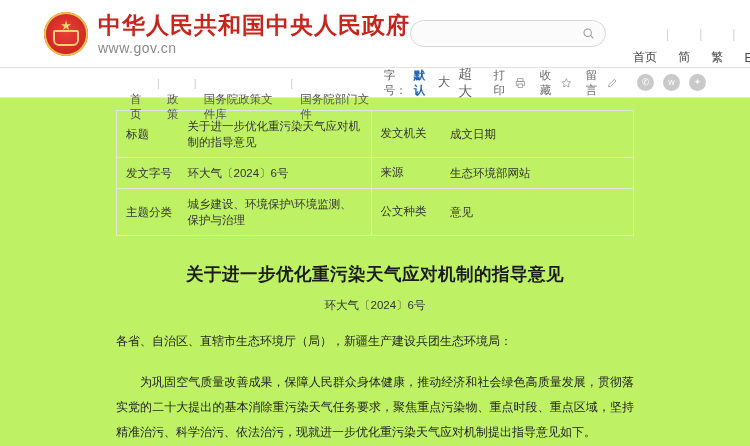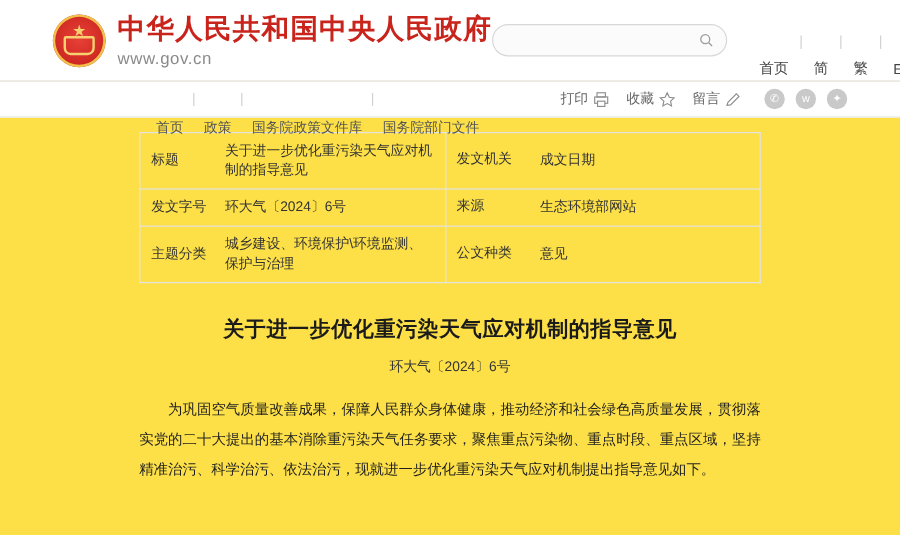--- a/index.html
+++ b/index.html
@@ -7,21 +7,21 @@
     margin: 0; padding: 0;
     width: 750px; height: 446px;
     background: #ffffff;
     font-family: "Liberation Sans", sans-serif;
     overflow: hidden;
   }
   .page {
     position: relative;
     width: 750px;
     height: 446px;
-    background: #fde047;
+    background: #bef264;
     overflow: hidden;
   }
 
   
   .header {
     position: relative;
     height: 68px;
     background: #ffffff;
     border-bottom: 1px solid #e2e2e2;
     display: flex;
@@ -241,20 +241,26 @@
   <div class="crumbbar">
     <a>首页</a>
     <span class="crumb-sep">|</span>
     <a>政策</a>
     <span class="crumb-sep">|</span>
     <a>国务院政策文件库</a>
     <span class="crumb-sep">|</span>
     <a class="crumb-strong">国务院部门文件</a>
 
     <div class="tools">
+      <div class="tool-group">
+        <span class="fs-label">字号：</span>
+        <span class="fs-opt active">默认</span>
+        <span class="fs-opt fs-big">大</span>
+        <span class="fs-opt fs-bigger">超大</span>
+      </div>
 
       <div class="tool-group">
         <span>打印</span>
         <svg class="icon-sq" viewBox="0 0 16 16">
           <rect x="4" y="1.5" width="8" height="4" fill="none" stroke="#8d8d8d" stroke-width="1.1"></rect>
           <rect x="1.8" y="5.5" width="12.4" height="6" fill="none" stroke="#8d8d8d" stroke-width="1.1"></rect>
           <rect x="4.5" y="9.5" width="7" height="5" fill="#fff" stroke="#8d8d8d" stroke-width="1.1"></rect>
         </svg>
       </div>
 
@@ -301,16 +307,17 @@
         <td class="v">城乡建设、环境保护\环境监测、保护与治理</td>
         <td class="k2"><span class="row-k">公文种类</span></td>
         <td class="v">意见</td>
       </tr>
     </tbody>
       </table>
 
     <h1 class="doc-title">关于进一步优化重污染天气应对机制的指导意见</h1>
     <div class="doc-number">环大气〔2024〕6号</div>
 
+    <p class="body-text">各省、自治区、直辖市生态环境厅（局），新疆生产建设兵团生态环境局：</p>
     <p class="body-text indent">为巩固空气质量改善成果，保障人民群众身体健康，推动经济和社会绿色高质量发展，贯彻落实党的二十大提出的基本消除重污染天气任务要求，聚焦重点污染物、重点时段、重点区域，坚持精准治污、科学治污、依法治污，现就进一步优化重污染天气应对机制提出指导意见如下。</p>
 
   </div>
 </div>
 
 </body></html>

